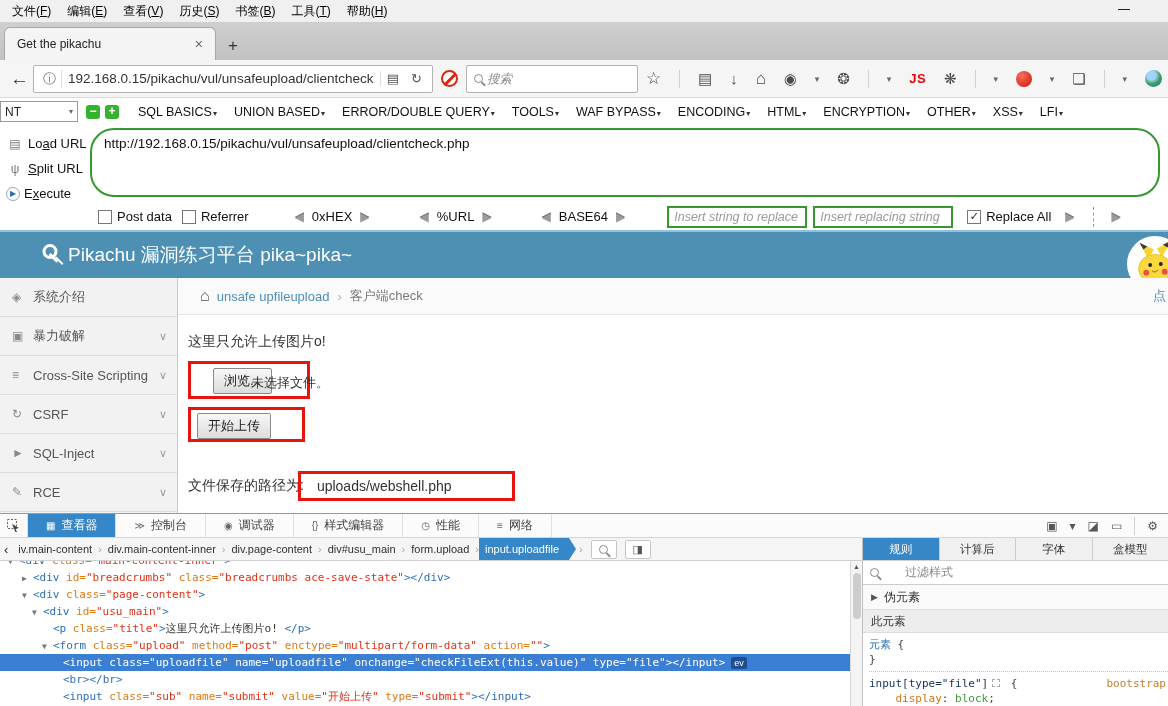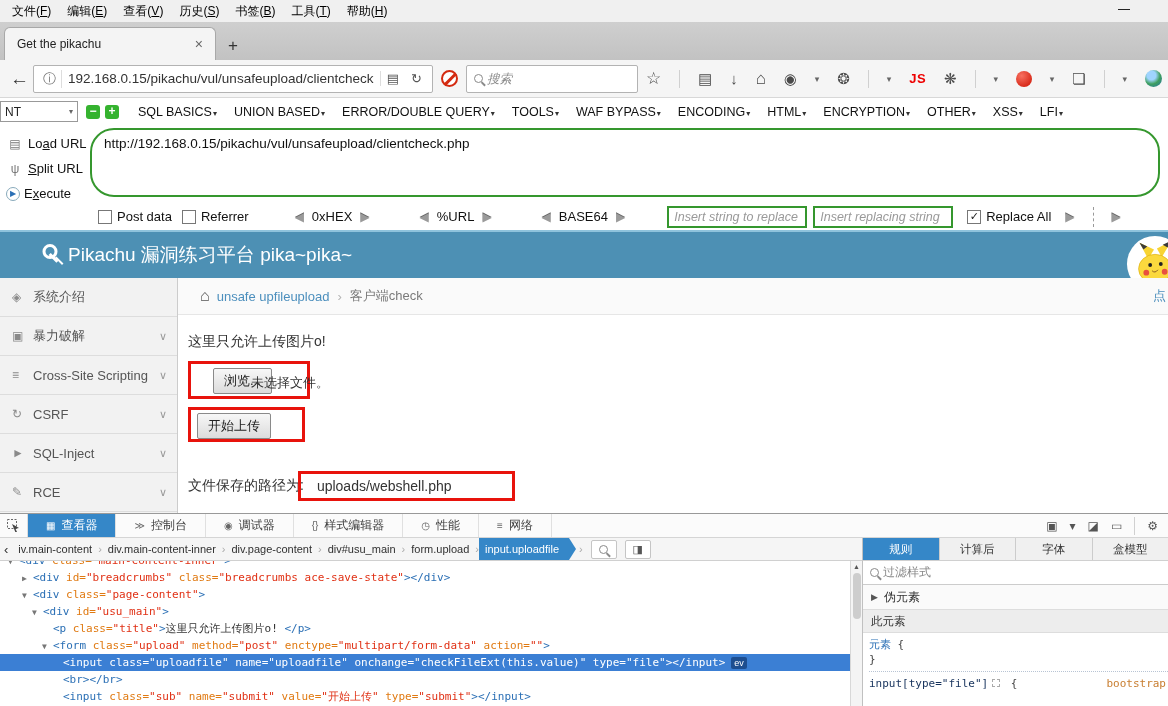--- a/index.html
+++ b/index.html
@@ -129,21 +129,21 @@
   .lvl1 { padding-left:8px; } .lvl2 { padding-left:22px; } .lvl3 { padding-left:32px; }
   .lvl4 { padding-left:42px; } .lvl5 { padding-left:52px; }
   .c-t { color:#2a6fb5; } .c-a { color:#e07a12; } .c-v { color:#e03014; } .c-x { color:#333; }
   .cl.sel { background:#3b7fd4; }
   .cl.sel span { color:#fff; }
   .evb { background:#1d4e90; color:#fff !important; font-size:9px; padding:1px 3px; border-radius:2px; margin-left:6px; font-family:"Liberation Sans",sans-serif; }
   .tree-scroll { width:12px; background:#f4f4f4; border-left:1px solid #d8d8d8; display:flex; flex-direction:column; align-items:center; }
   .tree-scroll .up { font-size:7px; color:#555; margin-top:2px; }
   .tree-scroll .thumb { width:8px; height:46px; background:#cdcdcd; border-radius:4px; margin-top:3px; }
   .rules-panel { width:306px; border-left:1px solid #c0c0c0; background:#fff; display:flex; flex-direction:column; overflow:hidden; }
-  .rp-search { height:24px; border-bottom:1px solid #ccc; display:flex; align-items:center; background:#fff; }
+  .rp-search { height:24px; border-bottom:1px solid #ccc; display:flex; align-items:center; background:#fff;gap:22px; }
   .rp-search .txt { font-size:12px; color:#888; }
   .rp-pseudo { height:25px; background:#fafafa; border-bottom:1px solid #ddd; display:flex; align-items:center; padding-left:8px; font-size:12px; color:#333; }
   .rp-pseudo .tri { font-size:9px; color:#555; margin-right:6px; }
   .rp-thisel { height:23px; background:#ededed; border-bottom:1px solid #ddd; display:flex; align-items:center; padding-left:8px; font-size:11.5px; color:#333; }
   .rp-rules { flex:1; font-family:"DejaVu Sans Mono",monospace; font-size:11px; padding:4px 0 0 6px; overflow:hidden; }
   .rln { line-height:15px; white-space:pre; color:#444; }
   .sel-el { color:#2a6fb5; }
   .sel-file { color:#16325c; }
   .sheet-link { float:right; color:#c87d2f; margin-right:2px; }
   .prop-n { color:#d07711; } .prop-v { color:#3f9a3f; }
@@ -464,17 +464,18 @@
         <span>伪元素</span>
       </div>
       <div class="rp-thisel">
         <span>此元素</span>
       </div>
       <div class="rp-rules">
         <div class="rln"><span class="sel-el">元素</span><span> {</span></div>
         <div class="rln">}</div>
         <div class="rule-div"></div>
         <div class="rln"><span class="sel-file">input[type="file"]</span><span class="gearbox"></span><span> {</span><span class="sheet-link">bootstrap</span></div>
+        <div class="rln">    <span class="prop-n">display</span>: <span class="prop-v">block</span>;</div>
 
       </div>
     </div>
   </div>
 </div>
 
 </body></html>

